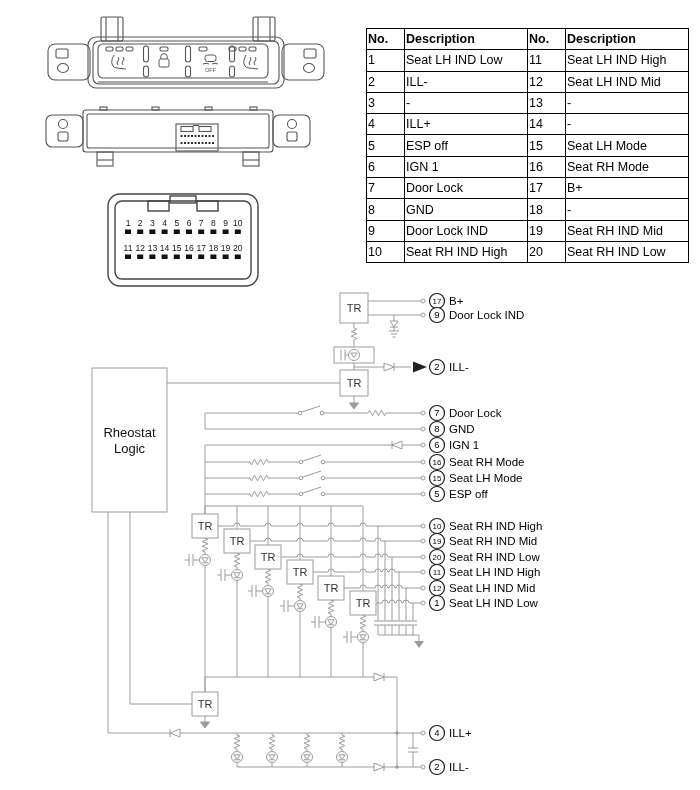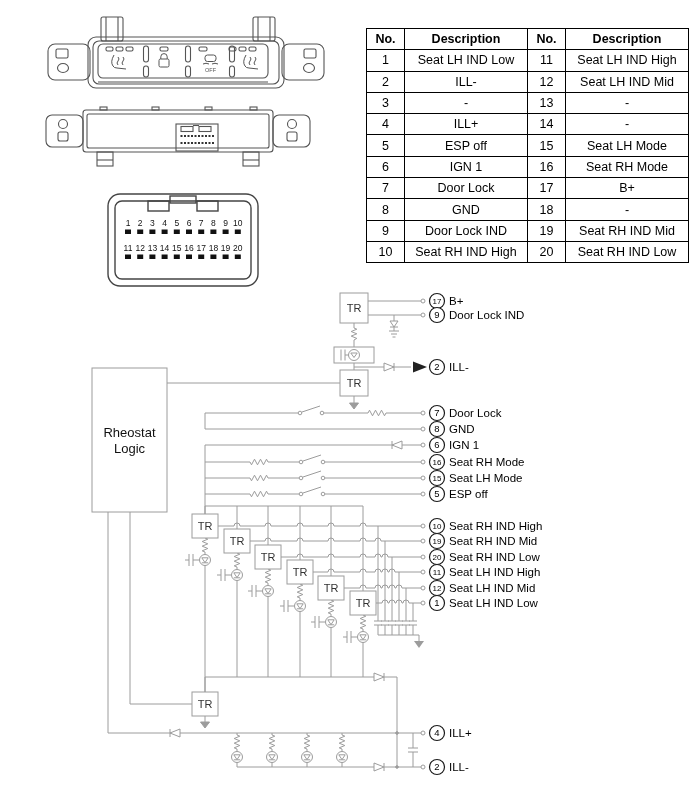--- a/index.html
+++ b/index.html
@@ -1,22 +1,22 @@
 <!DOCTYPE html>
 <html><head>
 <meta charset="utf-8">
 <style>
   html,body{margin:0;padding:0;background:#fff;}
   .page{position:relative;width:700px;height:790px;background:#fff;overflow:hidden;
         font-family:"Liberation Sans", sans-serif;}
   svg{position:absolute;left:0;top:0;}
   table.pintable{position:absolute;left:366px;top:28px;width:323px;border-collapse:collapse;
         font-family:"Liberation Sans", sans-serif;font-size:12.5px;color:#000;table-layout:fixed;}
-  table.pintable th, table.pintable td{border:1.4px solid #000;text-align:center;vertical-align:middle;
-        height:20.3px;padding:0 8px;overflow:hidden;white-space:nowrap;}
+  table.pintable th, table.pintable td{border:1.4px solid #000;text-align:left;vertical-align:middle;
+        height:20.3px;padding:0 1px;overflow:hidden;white-space:nowrap;}
   table.pintable th{font-weight:bold;font-size:12.5px;}
   col.cno{width:38px;} col.cdesc{width:123px;}
 </style>
 </head>
 <body>
 
 <div class="page">
 
 <svg width="700" height="790" viewBox="0 0 700 790">
 

